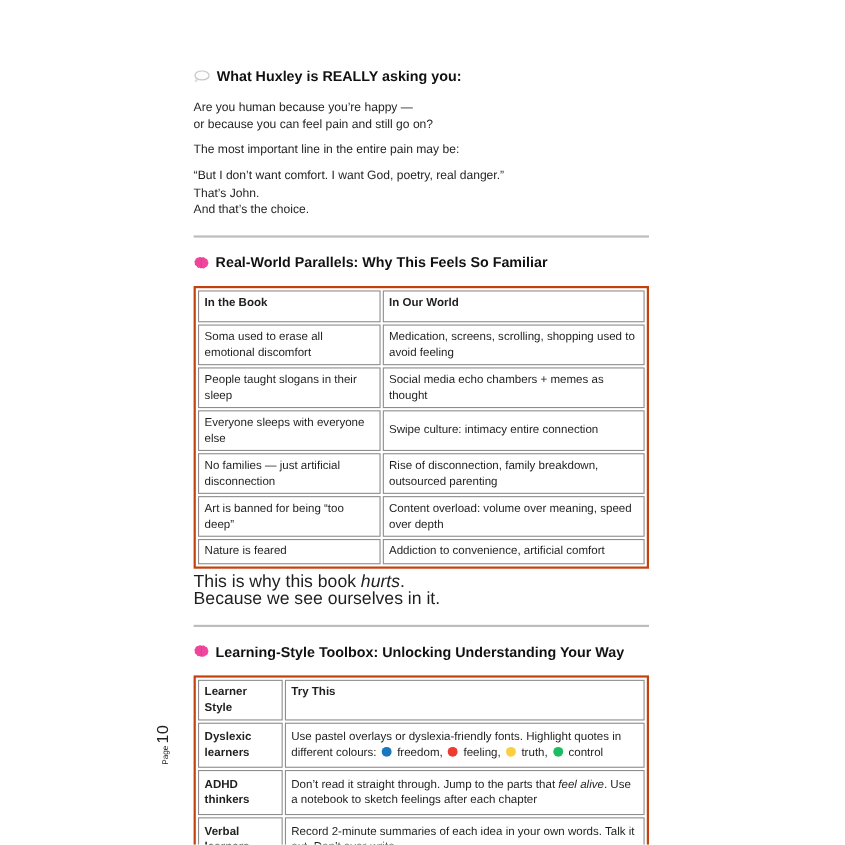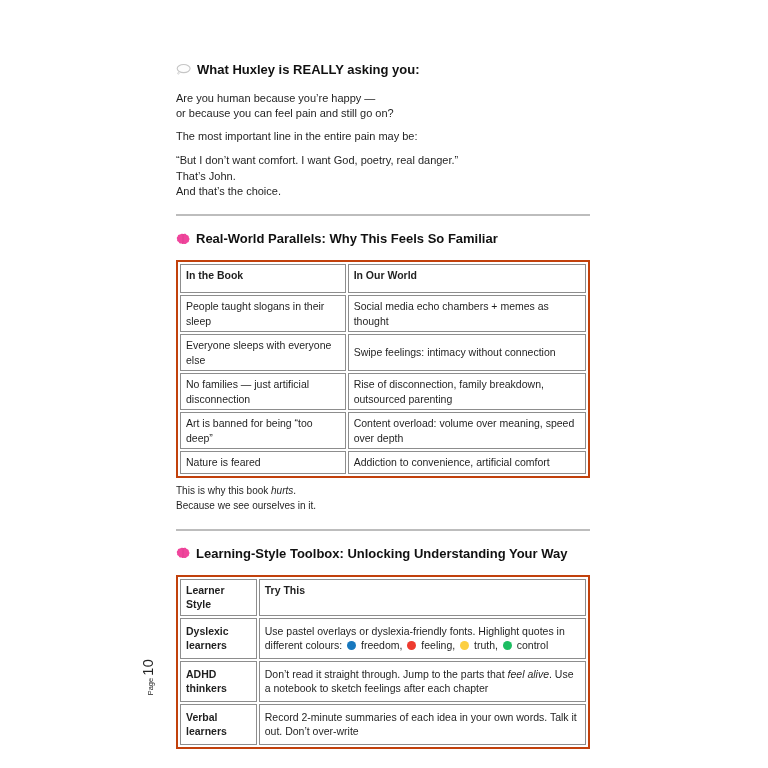--- a/index.html
+++ b/index.html
@@ -66,21 +66,21 @@
   table.t2 td { height: 33px; }
   .dot {
     display: inline-block;
     width: 9px;
     height: 9px;
     border-radius: 50%;
     vertical-align: -1px;
     margin: 0 2px 0 2px;
   }
   .after-table {
-    font-size: 10px;
+    font-size: 16px;
     line-height: 15px;
     margin: 0 0 4px 0;
   }
   .page-num {
     position: absolute;
     left: 122px;
     top: 646px;
     width: 52px;
     height: 62px;
     display: flex;
@@ -141,26 +141,30 @@
 
     <table class="doc-table t1">
         <thead>
           <tr>
             <th>In the Book</th>
             <th>In Our World</th>
           </tr>
         </thead>
         <tbody>
           <tr>
+            <td>Soma used to erase all emotional discomfort</td>
+            <td>Medication, screens, scrolling, shopping used to avoid feeling</td>
+          </tr>
+          <tr>
             <td>People taught slogans in their sleep</td>
             <td>Social media echo chambers + memes as thought</td>
           </tr>
           <tr>
             <td>Everyone sleeps with everyone else</td>
-            <td>Swipe feelings: intimacy without connection</td>
+            <td>Swipe culture: intimacy entire connection</td>
           </tr>
           <tr>
             <td>No families — just artificial disconnection</td>
             <td>Rise of disconnection, family breakdown, outsourced parenting</td>
           </tr>
           <tr>
             <td>Art is banned for being “too deep”</td>
             <td>Content overload: volume over meaning, speed over depth</td>
           </tr>
           <tr>

